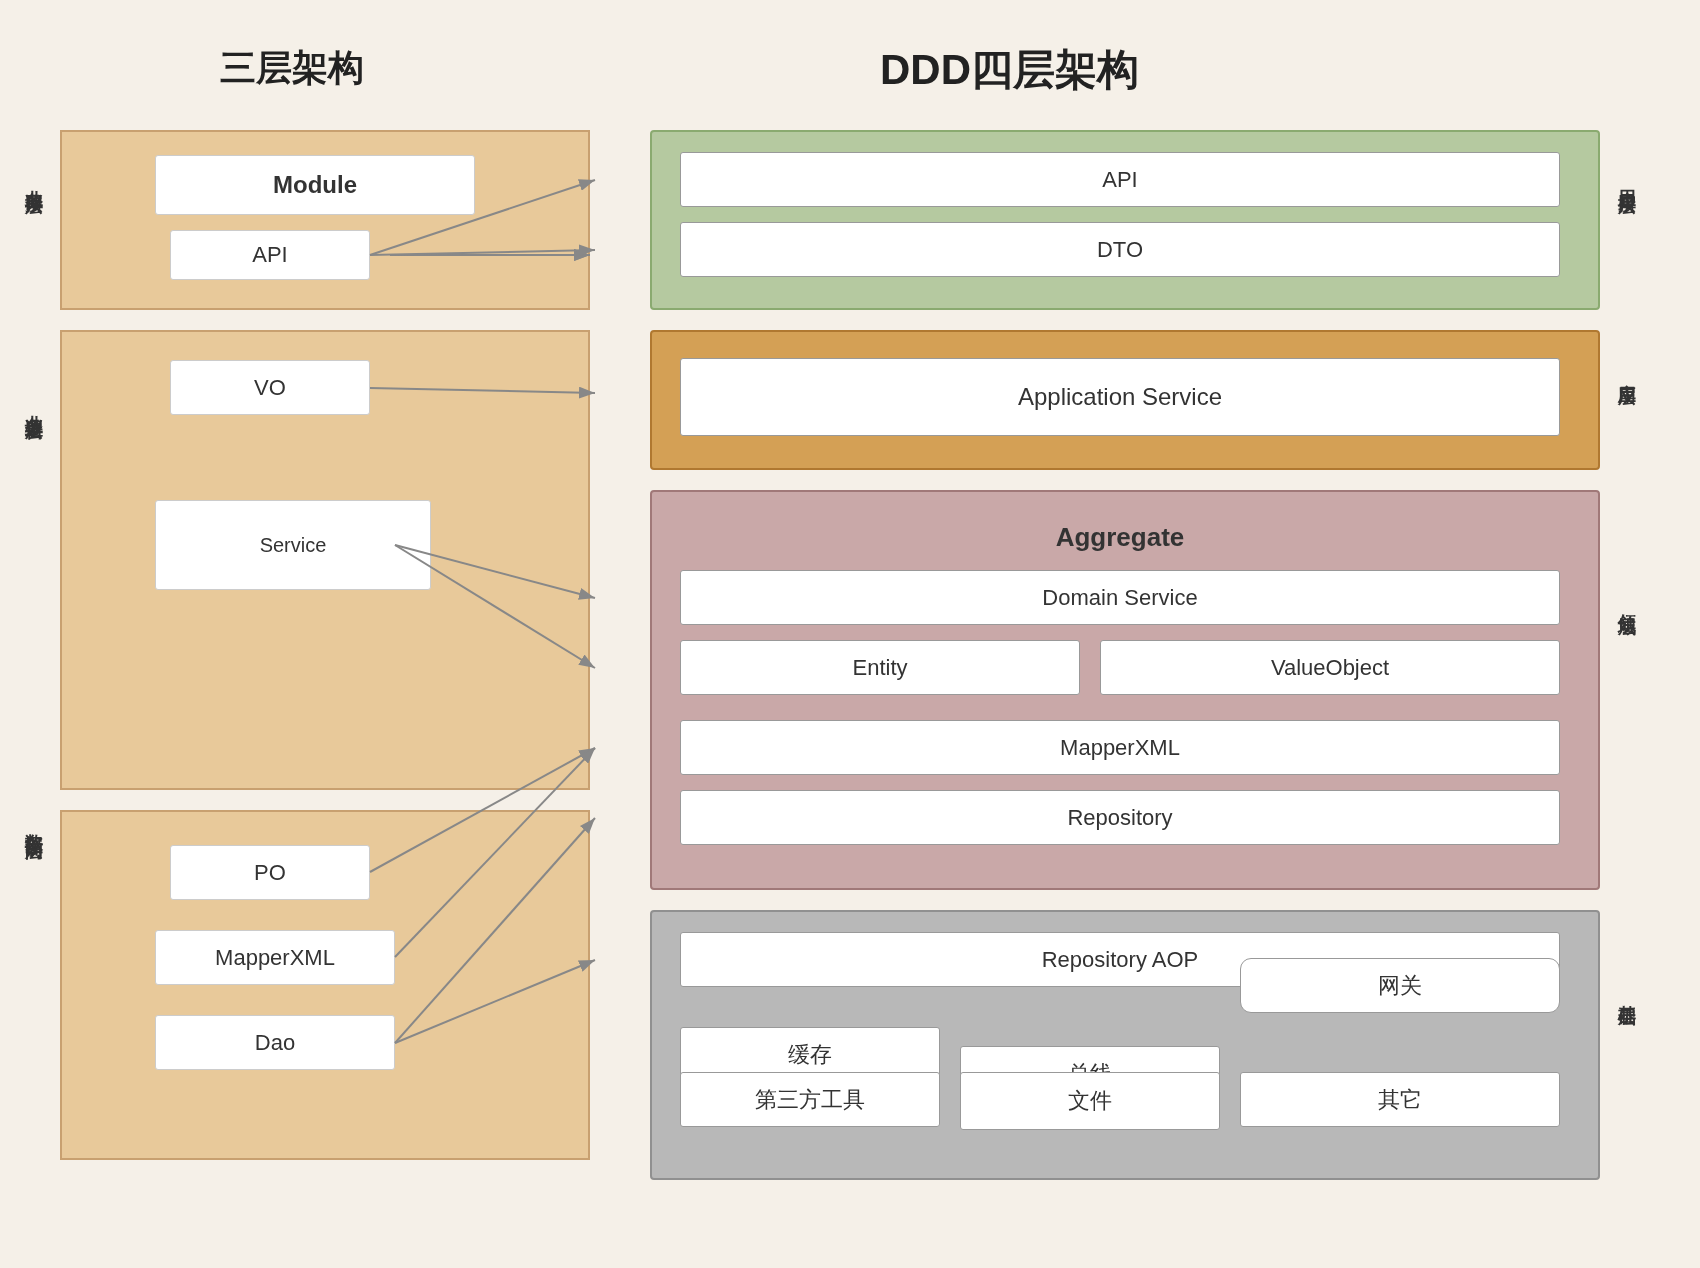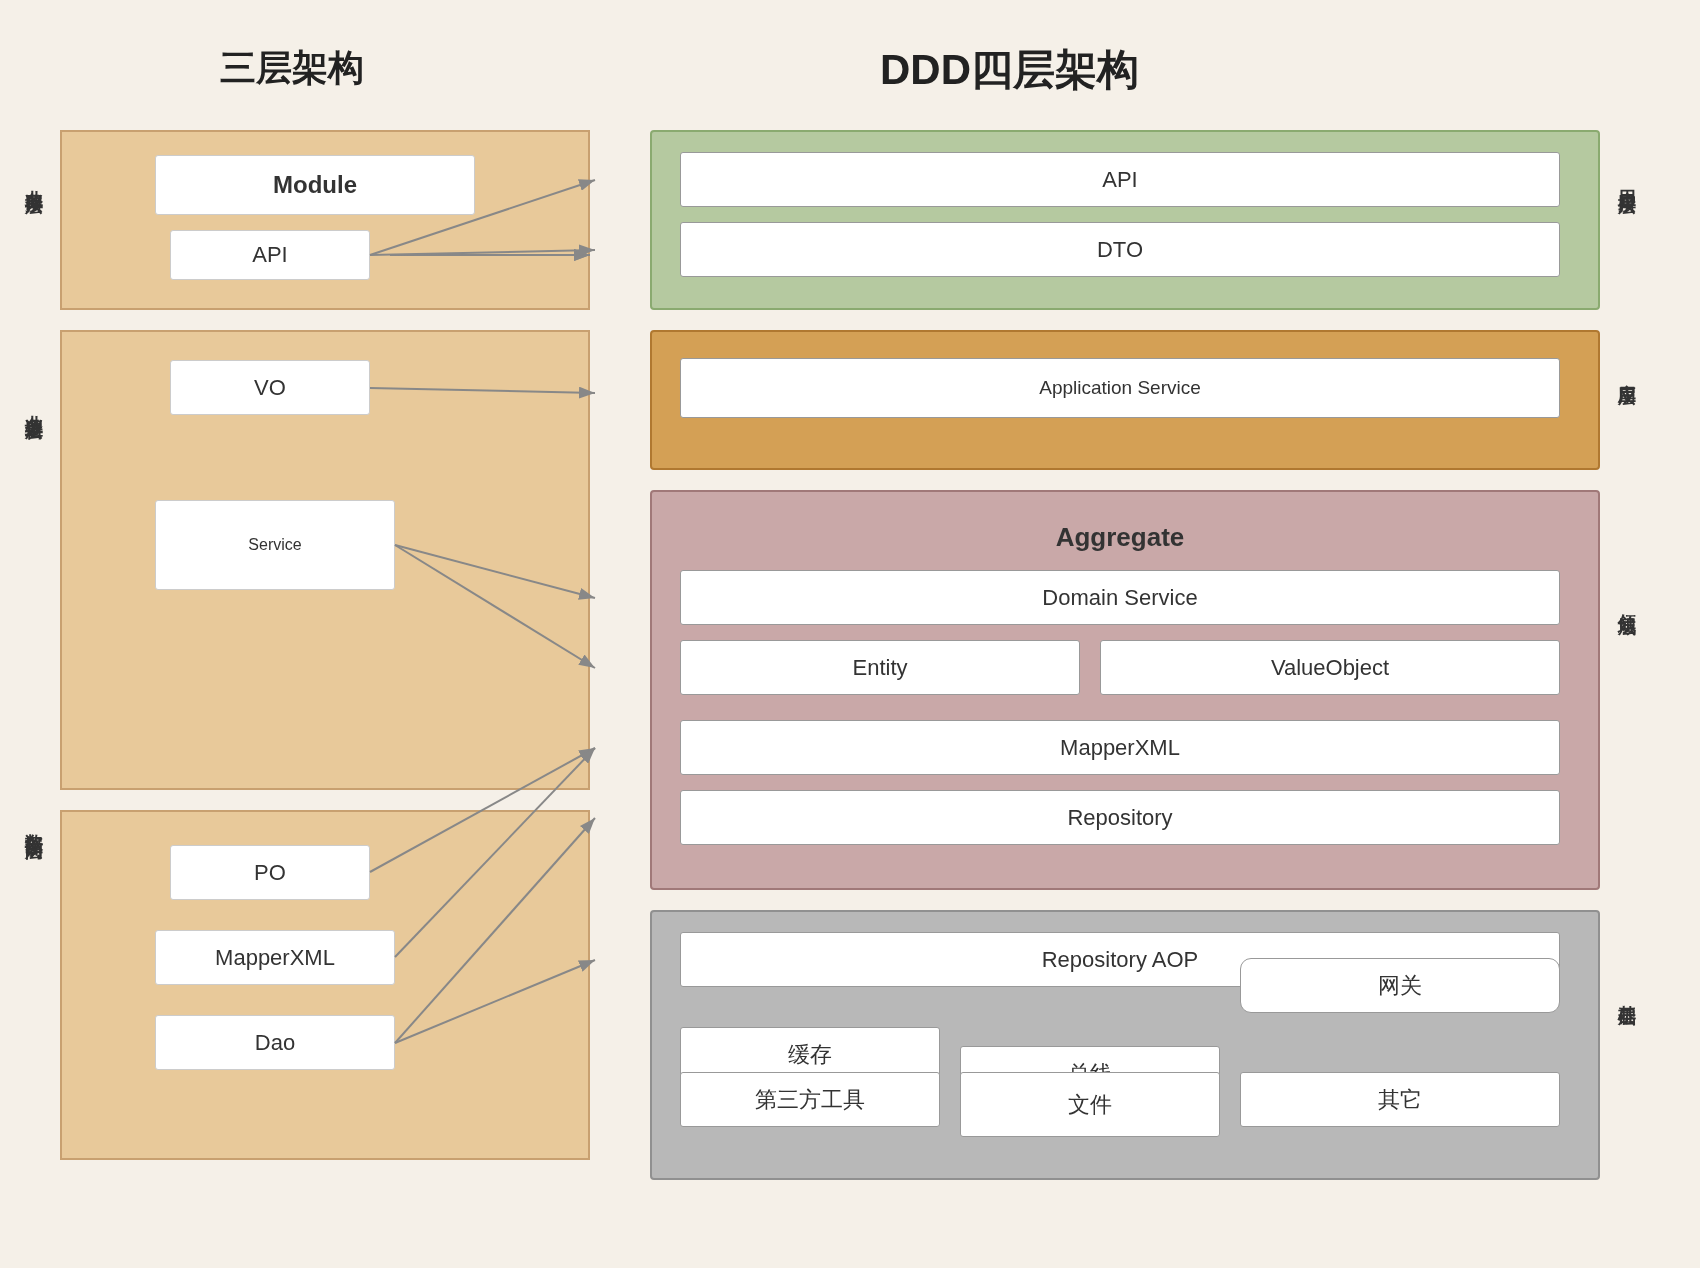--- a/index.html
+++ b/index.html
@@ -182,21 +182,21 @@
 <div class="logic-tier-inner"></div>
 
 <div class="data-tier-inner"></div>
 
 <div class="white-box" style="top:155px;left:155px;width:320px;height:60px;font-size:24px;font-weight:600;">Module</div>
 
 <div class="white-box" style="top:230px;left:170px;width:200px;height:50px;">API</div>
 
 <div class="white-box" style="top:360px;left:170px;width:200px;height:55px;">VO</div>
 
-<div class="white-box" style="top:500px;left:155px;width:240px;height:90px;font-size:16px;">Service</div>
+<div class="white-box" style="top:500px;left:155px;width:276px;height:90px;font-size:20px;">Service</div>
 
 <div class="white-box" style="top:845px;left:170px;width:200px;height:55px;">PO</div>
 
 <div class="white-box" style="top:930px;left:155px;width:240px;height:55px;">MapperXML</div>
 
 <div class="white-box" style="top:1015px;left:155px;width:240px;height:55px;">Dao</div>
 
 <div class="ddd-ui-layer"></div>
 
 <div class="ddd-app-layer"></div>
@@ -207,41 +207,41 @@
 
 <div class="rhs-label" style="top:175px;left:1615px;">用户接口层</div>
 <div class="rhs-label" style="top:370px;left:1615px;">应用层</div>
 <div class="rhs-label" style="top:600px;left:1615px;">领域层</div>
 <div class="rhs-label" style="top:990px;left:1615px;">基础层</div>
 
 <div class="ddd-white-box" style="top:152px;left:680px;width:880px;height:55px;">API</div>
 
 <div class="ddd-white-box" style="top:222px;left:680px;width:880px;height:55px;">DTO</div>
 
-<div class="ddd-white-box" style="top:358px;left:680px;width:880px;height:60px;font-size:19px;">Application Service</div>
+<div class="ddd-white-box" style="top:358px;left:680px;width:880px;height:78px;font-size:24px;">Application Service</div>
 
 <div style="position:absolute;top:510px;left:680px;width:880px;height:55px;display:flex;align-items:center;justify-content:center;font-size:26px;font-weight:700;color:#333;">Aggregate</div>
 
 <div class="ddd-white-box" style="top:570px;left:680px;width:880px;height:55px;">Domain Service</div>
 
 <div class="ddd-white-box" style="top:640px;left:680px;width:400px;height:55px;">Entity</div>
 <div class="ddd-white-box" style="top:640px;left:1100px;width:460px;height:55px;">ValueObject</div>
 
 <div class="ddd-white-box" style="top:720px;left:680px;width:880px;height:55px;">MapperXML</div>
 
 <div class="ddd-white-box" style="top:790px;left:680px;width:880px;height:55px;">Repository</div>
 
 <div class="ddd-white-box" style="top:932px;left:680px;width:880px;height:55px;">Repository AOP</div>
 
 <div class="ddd-white-box" style="top:1002px;left:680px;width:260px;height:55px;margin-top:25px;">缓存</div>
 <div class="ddd-white-box" style="top:1002px;left:960px;width:260px;height:55px;margin-top:44px;">总线</div>
 <div class="ddd-white-box" style="top:958px;left:1240px;width:320px;height:55px;border-radius:11px;">网关</div>
 
 <div class="ddd-white-box" style="top:1072px;left:680px;width:260px;height:55px;">第三方工具</div>
-<div class="ddd-white-box" style="top:1072px;left:960px;width:260px;height:65px;">文件</div>
+<div class="ddd-white-box" style="top:1072px;left:960px;width:260px;height:58px;">文件</div>
 <div class="ddd-white-box" style="top:1072px;left:1240px;width:320px;height:55px;">其它</div>
 
 <svg class="arrows-svg">
   <defs>
     <marker id="arrowhead" markerWidth="8" markerHeight="6" refX="8" refY="3" orient="auto">
       <polygon points="0 0, 8 3, 0 6" fill="#888"></polygon>
     </marker>
   </defs>
 
   <line x1="390" y1="255" x2="590" y2="255" stroke="#888" stroke-width="2" marker-end="url(#arrowhead)"></line>

